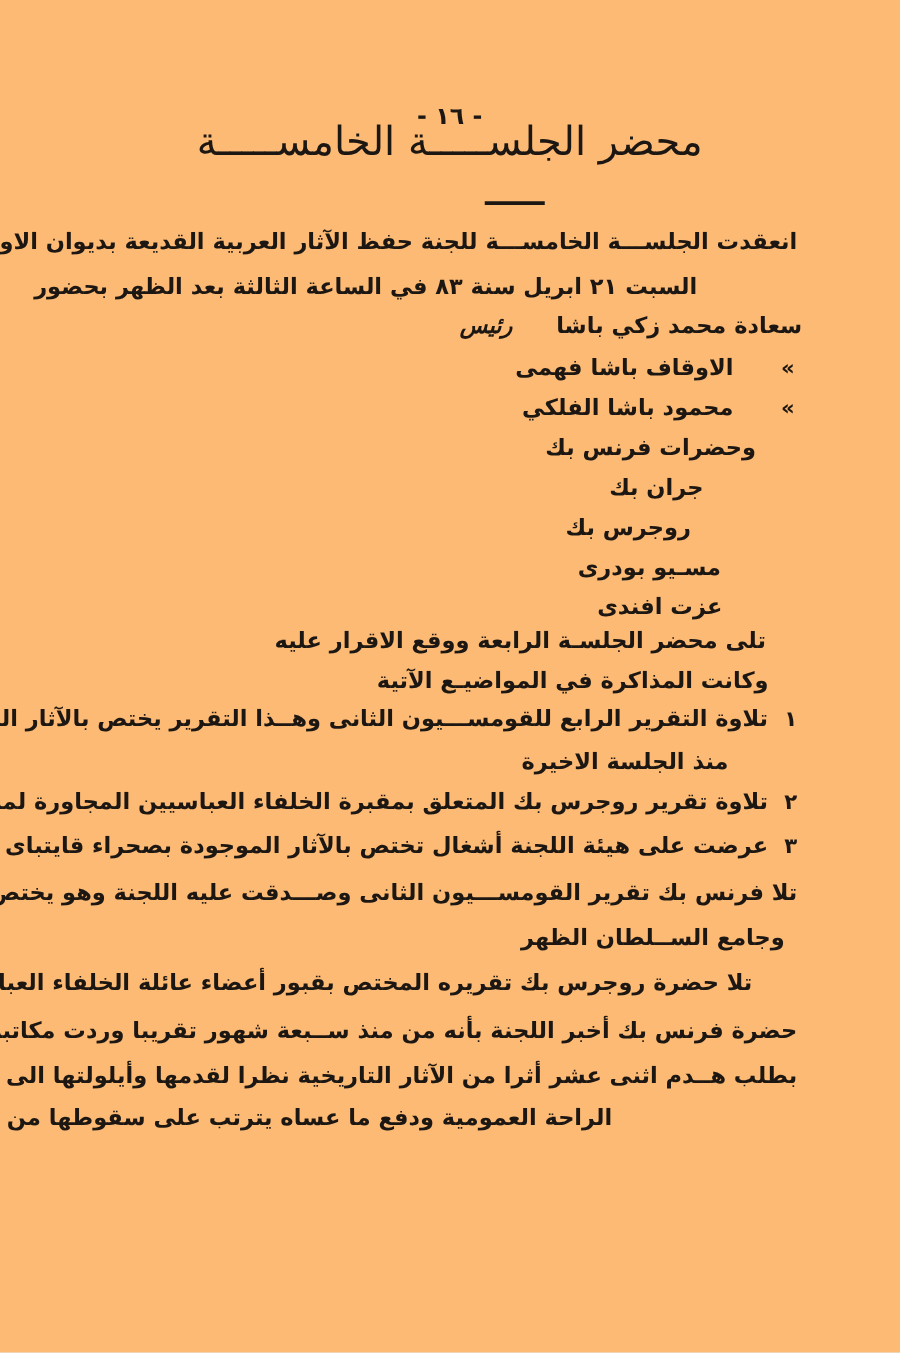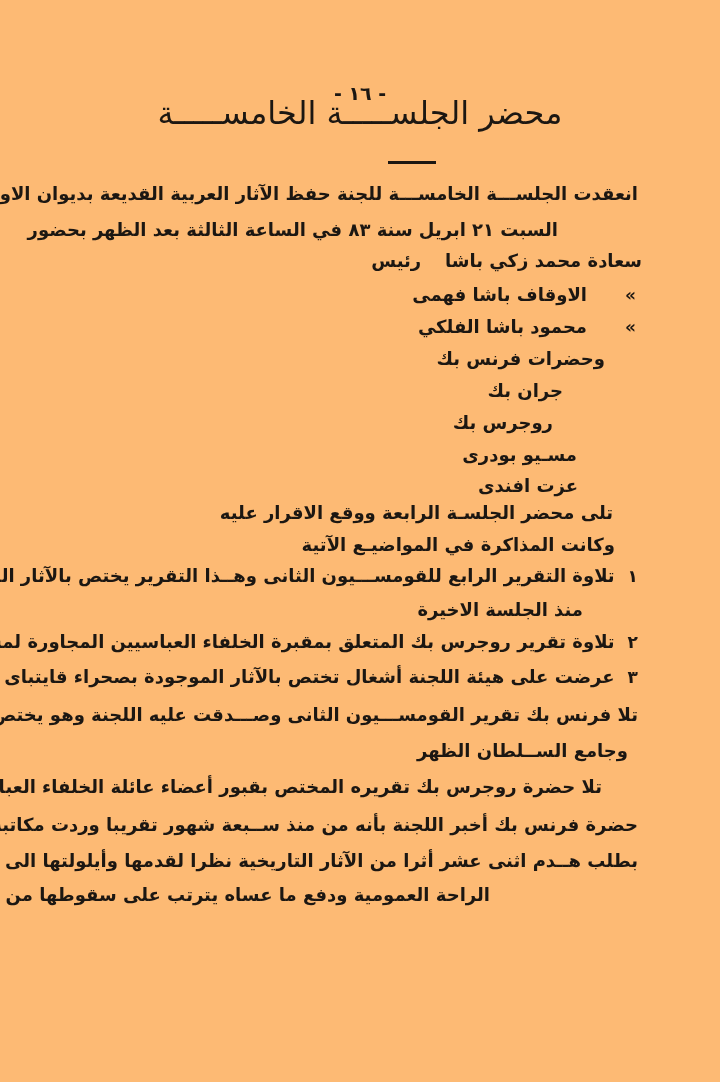--- a/index.html
+++ b/index.html
@@ -39,21 +39,21 @@
     display:inline-block;
     direction:ltr; unicode-bidi:bidi-override;
     margin-left:38px;
     font-size:17px;
   }
   .inum {
     display:inline-block;
     margin-left:13px;
     font-size:17px;
   }
-  .role { margin-right:24px; }
+  .role { margin-right:35px;font-style:italic; }
 </style>
 </head>
 <body>
 
 <div class="sheet">
 
   <div class="pn">- ١٦ -</div>
   <div class="doc-title">محضر الجلســـــة الخامســـــة</div>
   <div class="title-rule"></div>
 

